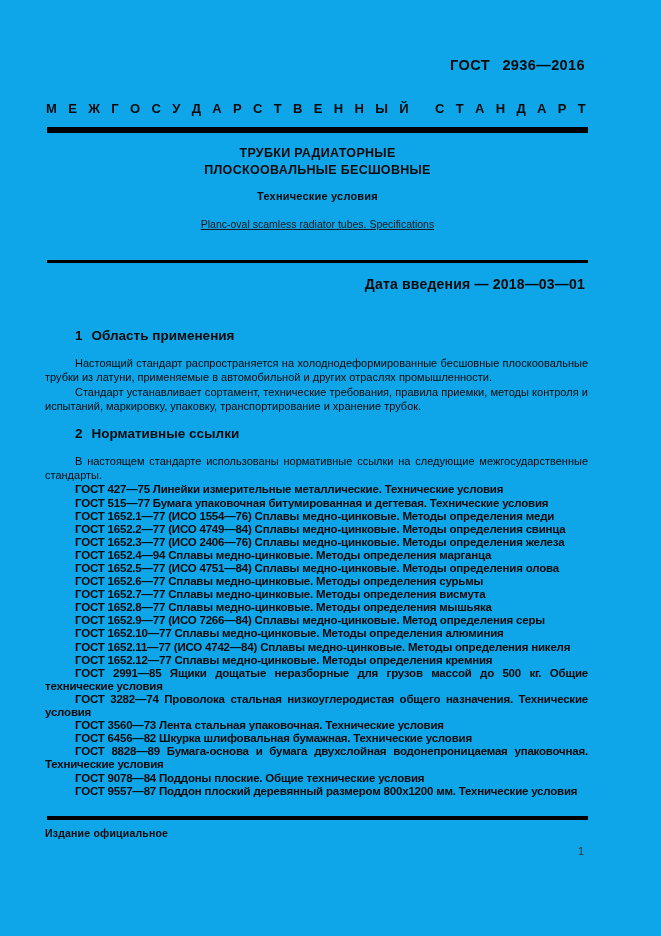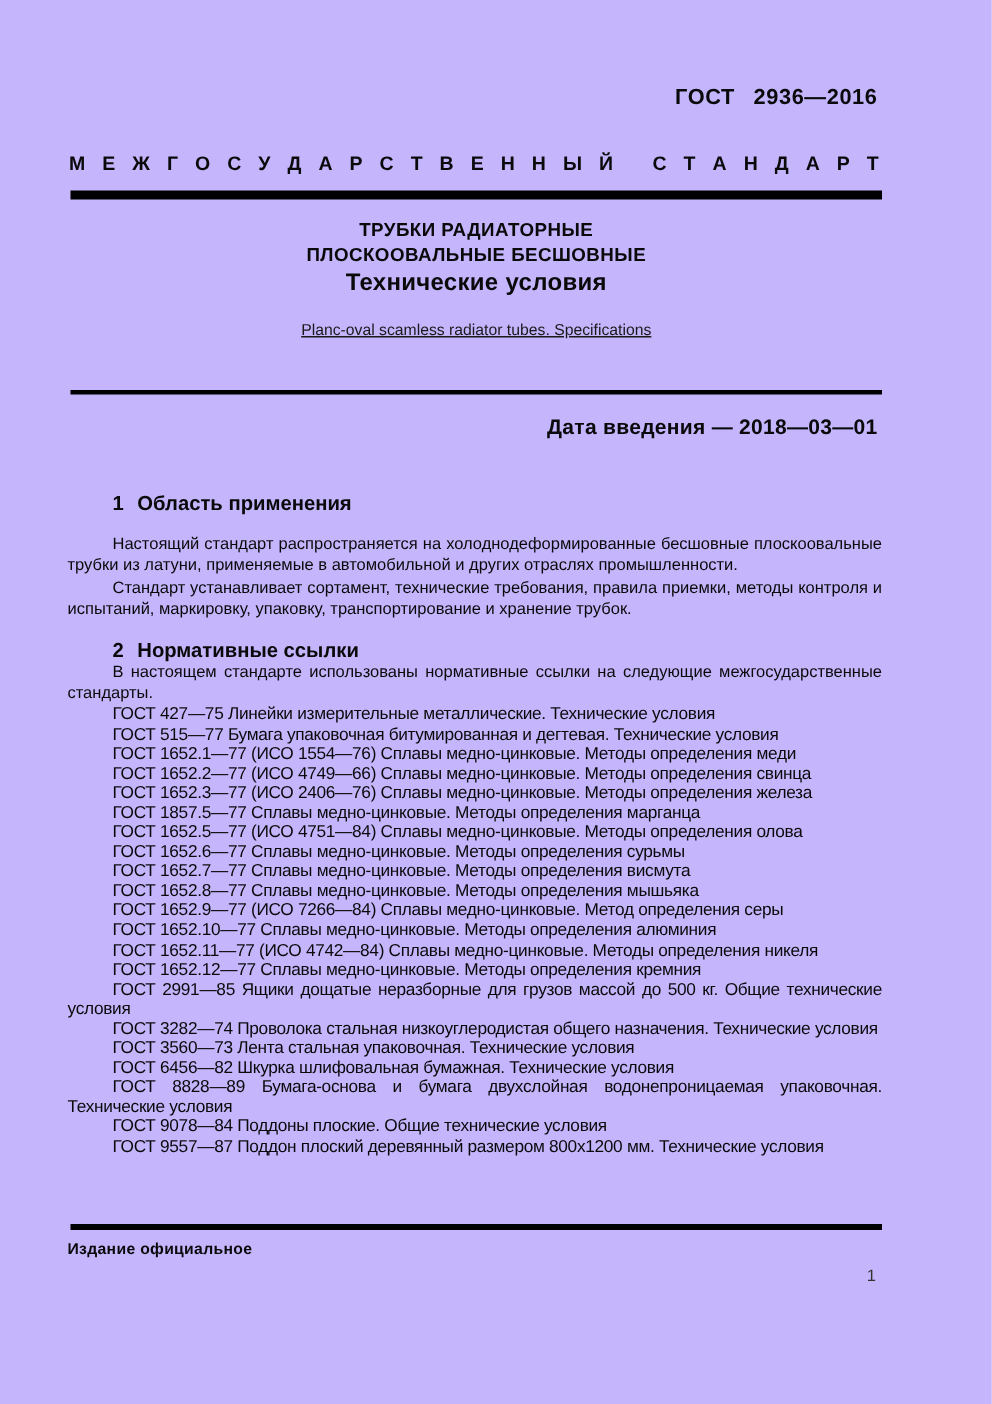--- a/index.html
+++ b/index.html
@@ -3,63 +3,63 @@
 <meta charset="utf-8">
 <style>
   html,body{margin:0;padding:0;}
   body{
     width:661px;height:936px;background:#ffffff;
     font-family:"Liberation Sans", sans-serif;
     color:#0a0a0a;
     position:relative;overflow:hidden;
     -webkit-font-smoothing:antialiased;
   }
-  .page{position:absolute;inset:0;background:#c4b5fd;}
+  .page{position:absolute;inset:0;background:#0ea5e9;}
 
   .doc-number{
     position:absolute;top:57px;right:76px;
     font-size:14.5px;font-weight:bold;word-spacing:8px;letter-spacing:.4px;
     white-space:nowrap;
   }
   .standard-type{
     position:absolute;top:101px;left:46px;width:540px;
     font-size:13px;font-weight:bold;
     display:flex;justify-content:space-between;
   }
   .rule{position:absolute;left:47px;width:541px;background:#000;}
   .rule-1{top:127px;height:6px;}
   .rule-2{top:260px;height:3px;}
   .rule-footer{top:816px;height:4px;}
 
   .title-block{
     position:absolute;top:145px;left:47px;width:541px;text-align:center;
   }
   .title-line{font-size:12.5px;font-weight:bold;line-height:17px;letter-spacing:.3px;}
-  .subtitle{font-size:16px;font-weight:bold;margin-top:1px;letter-spacing:.2px;}
+  .subtitle{font-size:11px;font-weight:bold;margin-top:11px;letter-spacing:.2px;}
   .subtitle-en{font-size:10.5px;margin-top:16px;color:#1a1a1a;text-decoration:underline;}
 
   .date-line{
     position:absolute;top:276px;right:76px;
     font-size:14px;font-weight:bold;white-space:nowrap;letter-spacing:.2px;
   }
 
   .content{
     position:absolute;top:328px;left:45px;width:543px;
   }
   .sec-heading{
     font-size:13.5px;font-weight:bold;margin:0;padding-left:30px;
   }
   .sec-heading .sec-num{margin-right:9px;}
   .h1{margin-bottom:13px;}
-  .h2{margin-top:12px;}
+  .h2{margin-top:12px;margin-bottom:13px;}
   .body-p{
     font-size:11px;line-height:14.4px;margin:0;
     text-align:justify;text-indent:30px;
   }
-  .refs{margin-top:1px;}
+  .refs{margin-top:1px;font-weight:bold;}
   .ref{
     font-size:11.5px;line-height:13.1px;letter-spacing:-0.2px;
     text-align:justify;text-indent:30px;
   }
 
   .edition-note{
     position:absolute;top:827px;left:45px;
     font-size:10.5px;font-weight:bold;letter-spacing:.2px;
   }
   .page-number{
@@ -127,23 +127,23 @@
 
     <p class="sec-heading h2">
       <span class="sec-num">2</span><span>Нормативные ссылки</span>
     </p>
     <p class="body-p">В настоящем стандарте использованы нормативные ссылки на следующие межгосударственные стандарты.</p>
 
     <div class="refs">
         <div class="ref">ГОСТ 427—75 Линейки измерительные металлические. Технические условия</div>
         <div class="ref">ГОСТ 515—77 Бумага упаковочная битумированная и дегтевая. Технические условия</div>
         <div class="ref">ГОСТ 1652.1—77 (ИСО 1554—76) Сплавы медно-цинковые. Методы определения меди</div>
-        <div class="ref">ГОСТ 1652.2—77 (ИСО 4749—66) Сплавы медно-цинковые. Методы определения свинца</div>
+        <div class="ref">ГОСТ 1652.2—77 (ИСО 4749—84) Сплавы медно-цинковые. Методы определения свинца</div>
         <div class="ref">ГОСТ 1652.3—77 (ИСО 2406—76) Сплавы медно-цинковые. Методы определения железа</div>
-        <div class="ref">ГОСТ 1857.5—77 Сплавы медно-цинковые. Методы определения марганца</div>
+        <div class="ref">ГОСТ 1652.4—94 Сплавы медно-цинковые. Методы определения марганца</div>
         <div class="ref">ГОСТ 1652.5—77 (ИСО 4751—84) Сплавы медно-цинковые. Методы определения олова</div>
         <div class="ref">ГОСТ 1652.6—77 Сплавы медно-цинковые. Методы определения сурьмы</div>
         <div class="ref">ГОСТ 1652.7—77 Сплавы медно-цинковые. Методы определения висмута</div>
         <div class="ref">ГОСТ 1652.8—77 Сплавы медно-цинковые. Методы определения мышьяка</div>
         <div class="ref">ГОСТ 1652.9—77 (ИСО 7266—84) Сплавы медно-цинковые. Метод определения серы</div>
         <div class="ref">ГОСТ 1652.10—77 Сплавы медно-цинковые. Методы определения алюминия</div>
         <div class="ref">ГОСТ 1652.11—77 (ИСО 4742—84) Сплавы медно-цинковые. Методы определения никеля</div>
         <div class="ref">ГОСТ 1652.12—77 Сплавы медно-цинковые. Методы определения кремния</div>
         <div class="ref">ГОСТ 2991—85 Ящики дощатые неразборные для грузов массой до 500 кг. Общие технические условия</div>
         <div class="ref">ГОСТ 3282—74 Проволока стальная низкоуглеродистая общего назначения. Технические условия</div>

